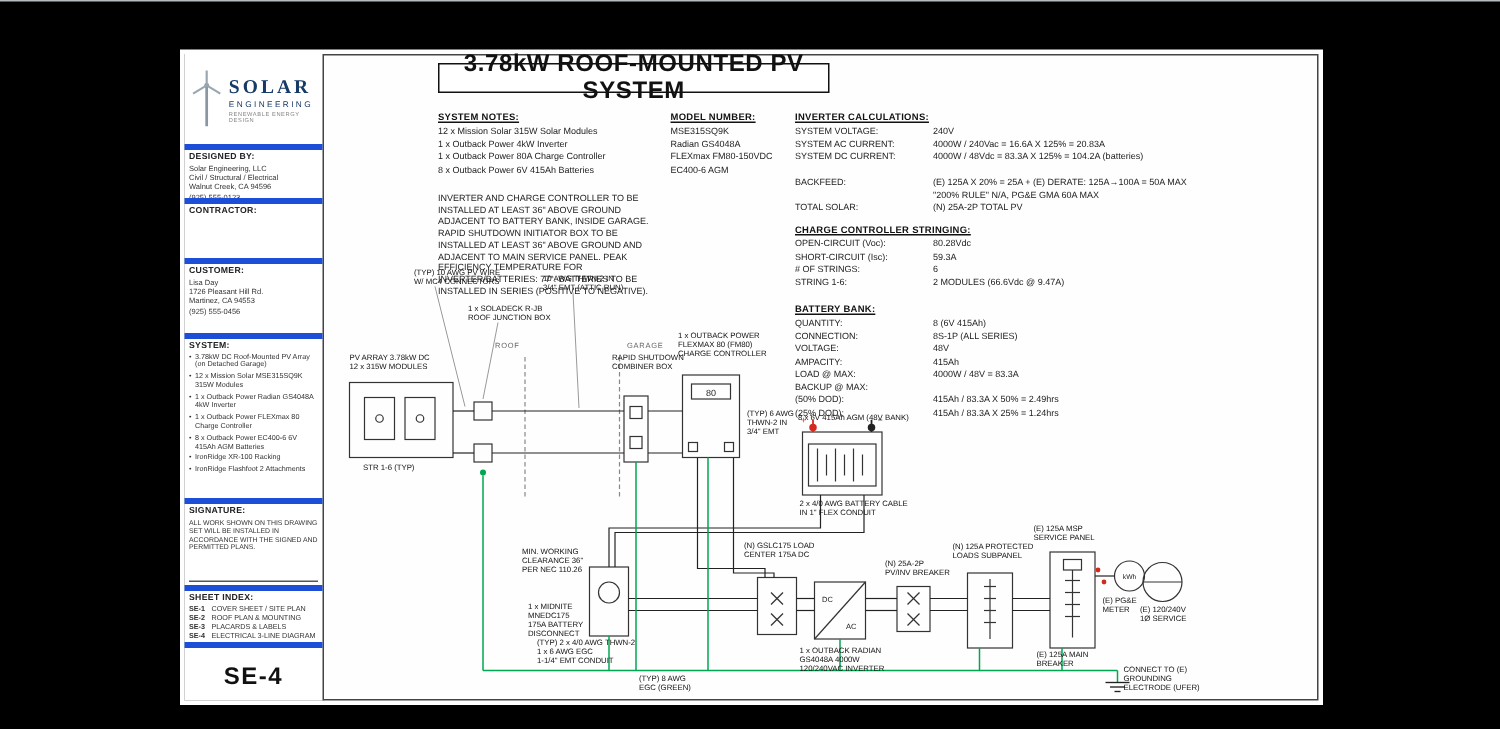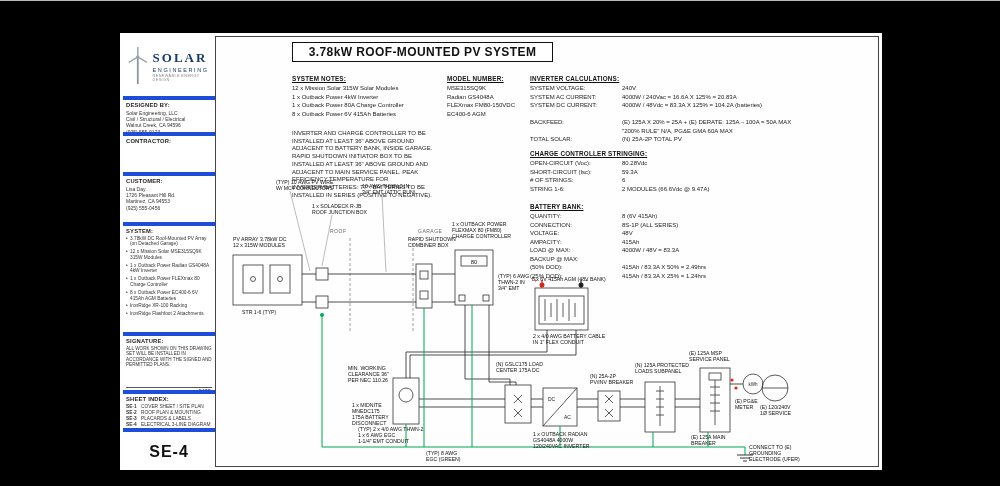--- a/index.html
+++ b/index.html
@@ -27,21 +27,21 @@
   .sysitem::before { content:"•"; position:absolute; left:0; top:0; }
   #sigtext { font-size:4.6px; line-height:5.6px; color:#333; }
   #sigline { margin-top:14px; border-bottom:1px solid #555; height:6px; }
   #sigdate { font-size:4.6px; text-align:right; color:#333; margin-top:1px; }
   .si { display:flex; font-size:4.8px; line-height:6px; color:#333; }
   .si .no { width:15px; font-weight:bold; flex:none; }
   #bigno { font-size:16px; font-weight:bold; text-align:center; padding-top:9px; letter-spacing:1px; color:#111; }
 
   
   #title-box { position:absolute; left:172px; top:9px; width:261px; height:20px; border:1.5px solid #111;
-               display:flex; align-items:center; justify-content:center; font-size:12px; font-weight:600; letter-spacing:.4px; background:#fff; }
+               display:flex; align-items:center; justify-content:center; font-size:16px; font-weight:600; letter-spacing:.4px; background:#fff;text-align:center; }
   .colhead { font-size:6.3px; font-weight:bold; text-decoration:underline; letter-spacing:.2px; margin-bottom:2px; color:#111; }
   .notesitem, .modelitem { font-size:6px; line-height:8.5px; color:#222; white-space:nowrap; }
   #notes-col { position:absolute; left:172px; top:42px; width:155px; }
   #model-col { position:absolute; left:327px; top:42px; width:82px; }
   #notes-para { position:absolute; left:172px; top:97px; width:152px; font-size:6px; line-height:7.7px; color:#222; }
   #calc-col { position:absolute; left:410px; top:42px; width:348px; }
   #cc-col   { position:absolute; left:410px; top:117px; width:348px; }
   #batt-col { position:absolute; left:410px; top:170px; width:348px; }
   .kv { display:flex; font-size:6px; line-height:8.5px; min-height:8.5px; color:#222; }
   .kv .k { width:92px; flex:none; }

